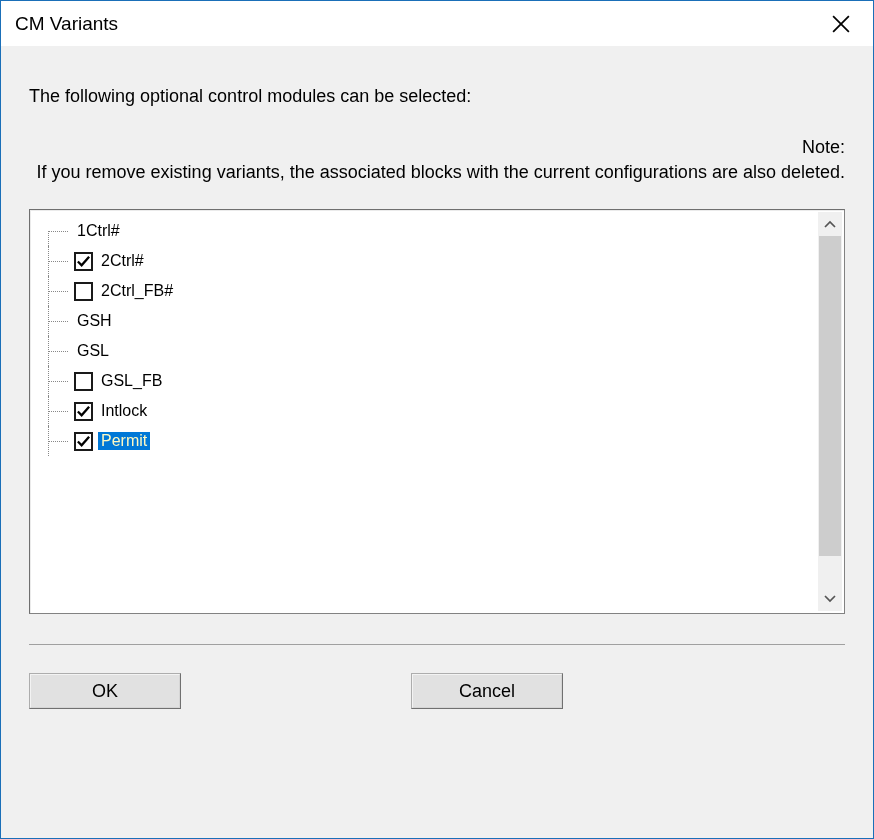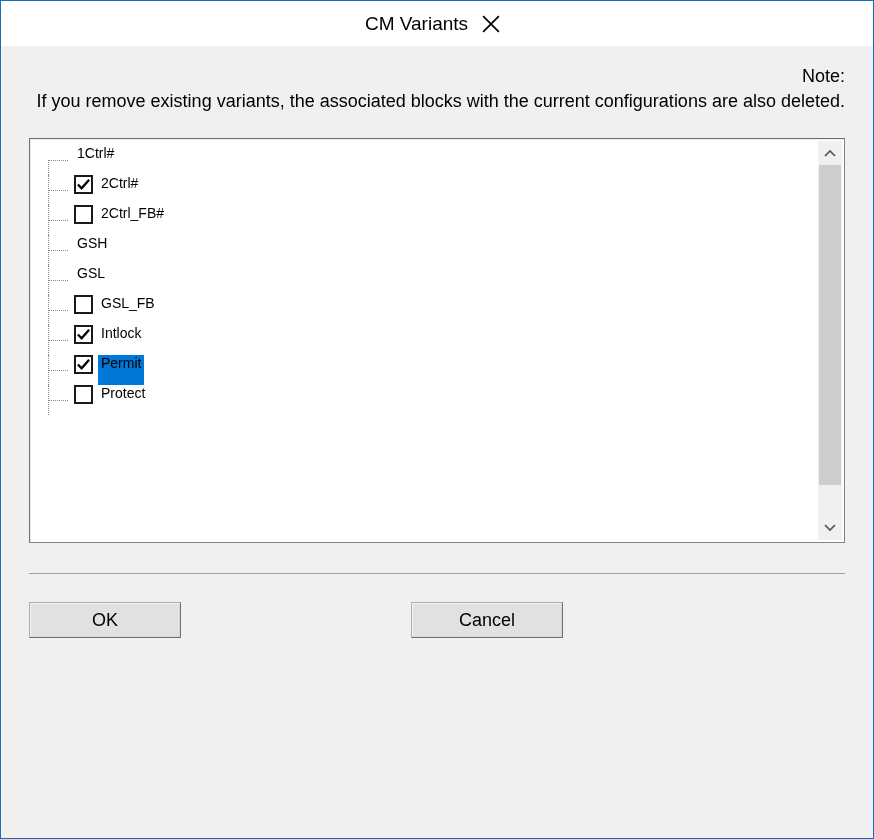--- a/index.html
+++ b/index.html
@@ -18,21 +18,21 @@
     border: 1px solid #1a6fb8;
     width: 874px;
     height: 839px;
     background: #f0f0f0;
     display: flex;
     flex-direction: column;
   }
   .titlebar {
     display: flex;
     align-items: center;
-    justify-content: center;
+    justify-content: space-between;
     height: 45px;
     background: #fff;
     padding: 0 10px 0 14px;
   }
   .titlebar-title {
     font-size: 19px;
     color: #000;
   }
   .close-btn {
     width: 45px;
@@ -78,22 +78,23 @@
     overflow: hidden;
   }
   .tree-content {
     padding: 6px 0 6px 18px;
     height: 100%;
     overflow-y: auto;
     position: relative;
   }
   .tree-item {
     display: flex;
+    align-items: center;
     height: 30px;
-    font-size: 14px;
+    font-size: 16px;
     color: #000;
     position: relative;
     padding-left: 26px;
   }
   
   .tree-item::before {
     content: "";
     position: absolute;
     left: 0;
     top: 0;
@@ -131,21 +132,21 @@
   .checkbox svg {
     display: none;
     width: 15px;
     height: 15px;
   }
   .item-label {
     padding: 0 3px;
   }
   .item-label.selected {
     background: #0078d7;
-    color: #000000;
+    color: #fef9c3;
   }
   
   .scrollbar {
     position: absolute;
     right: 2px;
     top: 2px;
     bottom: 2px;
     width: 24px;
     background: #f0f0f0;
     display: flex;
@@ -207,20 +208,21 @@
     <div class="titlebar-title">CM Variants</div>
     <div class="close-btn">
       <svg viewBox="0 0 16 16">
         <line x1="1" y1="1" x2="15" y2="15" stroke="#000" stroke-width="1.5"></line>
         <line x1="15" y1="1" x2="1" y2="15" stroke="#000" stroke-width="1.5"></line>
       </svg>
     </div>
   </div>
 
   <div class="content">
+    <div class="intro-text">The following optional control modules can be selected:</div>
 
     <div class="note-block">
       <div>Note:</div>
       <div>If you remove existing variants, the associated blocks with the current configurations are also deleted.</div>
     </div>
 
     <div class="tree-container">
       <div class="tree-content" id="tree-content">
           <div class="tree-item">
             <span class="item-label">1Ctrl#</span>
@@ -256,24 +258,20 @@
             <span class="item-label">Intlock</span>
           </div>
           <div class="tree-item">
             <span class="checkbox checked">
               <svg viewBox="0 0 16 16">
                 <polyline points="2,8 6,12 14,3" fill="none" stroke="#000" stroke-width="2.5"></polyline>
               </svg>
             </span>
             <span class="item-label selected">Permit</span>
           </div>
-          <div class="tree-item">
-            <span class="checkbox"></span>
-            <span class="item-label">Protect</span>
-          </div>
         </div>
       <div class="scrollbar">
         <div class="scroll-btn">
           <svg width="12" height="8" viewBox="0 0 12 8">
               <polyline points="1,7 6,2 11,7" fill="none" stroke="#555" stroke-width="1.7"></polyline>
             </svg>
         </div>
         <div class="scroll-track">
           <div class="scroll-thumb"></div>
         </div>

